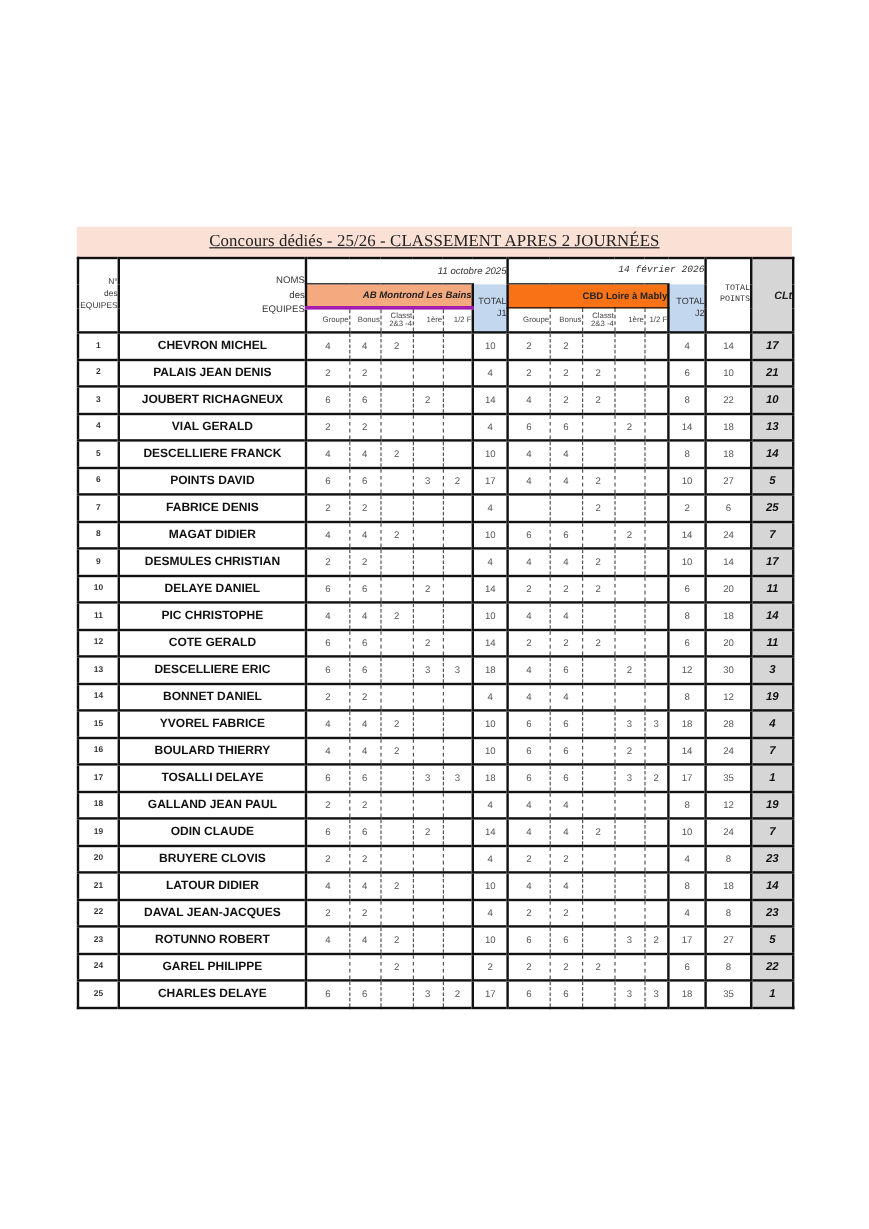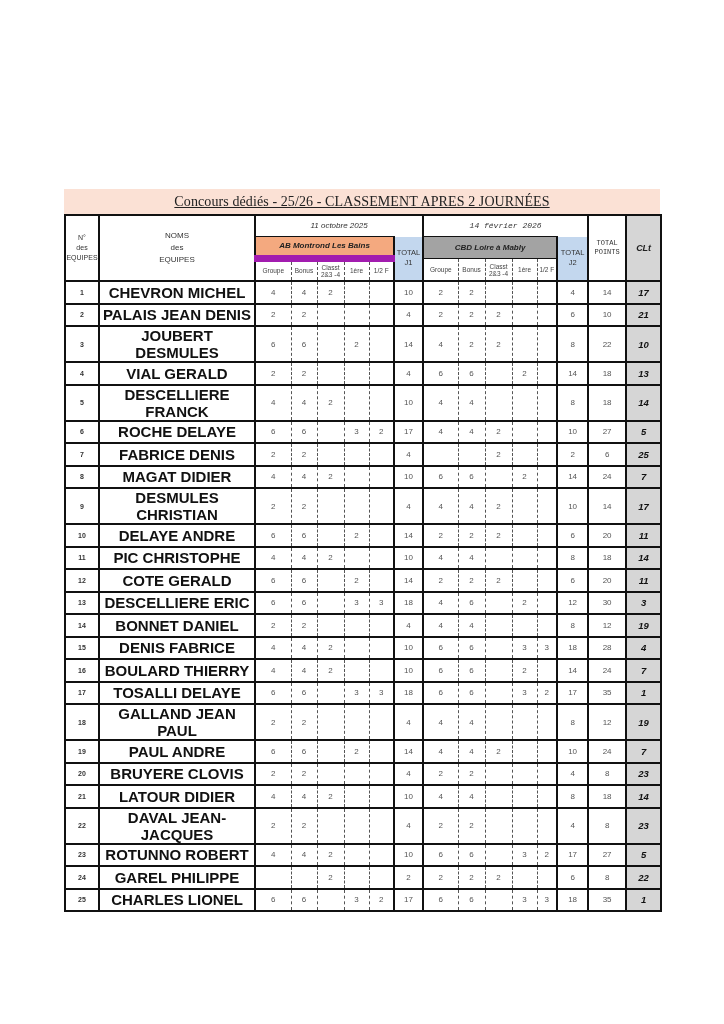--- a/index.html
+++ b/index.html
@@ -7,35 +7,35 @@
   .sheet { position:absolute; left:64px; top:189px; width:596px;border-radius:17px; }
   .title-bar {
     background:#fbe1d5; height:25px; display:flex; align-items:center; justify-content:center;
   }
   .title-bar span {
     font-family:"Liberation Serif", serif; font-size:14px; text-decoration:underline;
     color:#222; letter-spacing:0.1px;
   }
   table { border-collapse:collapse; width:596px; table-layout:fixed; border:2px solid #111; }
   td, th { padding:0; text-align:center; vertical-align:middle; font-weight:normal; color:#333; }
-  .hdr th { font-size:8px; line-height:10px; }
+  .hdr th { font-size:8px; line-height:10px;text-align:right; }
   .col-border-r { border-right:2px solid #111;margin-left:16px; }
   .thick-l { border-left:2px solid #111;font-family:Liberation Mono, monospace; }
   .date { font-style:italic; font-size:9.5px; height:20px; color:#333; }
-  .venue-ab { background:#f4a97f; font-weight:bold !important; font-style:italic; font-size:9.5px; color:#222 !important; height:18px; border-top:1px solid #111; border-bottom:7px solid #a21caf; }
-  .venue-cbd { background:#a3a3a3; font-weight:bold !important; font-style:italic; font-size:9.5px; color:#222 !important; height:18px; border-top:1px solid #111; border-bottom:1px solid #111; }
+  .venue-ab { background:#f4a97f; font-weight:bold !important; font-style:italic; font-size:9.5px; color:#222 !important; height:18px; border-top:1px solid #111; border-bottom:3px solid #a21caf; }
+  .venue-cbd { background:#f97316; font-weight:bold !important; font-size:9.5px; color:#222 !important; height:18px; border-top:1px solid #111; border-bottom:1px solid #111; }
   .total-j { background:#c3d7ee; font-size:7.5px !important; color:#333; border-left:2px solid #111; border-right:2px solid #111; }
   .sub { font-size:6.5px !important; height:18px; border-right:1px dashed #555; color:#444; }
   .sub-last { border-right:none; }
   .clt-h { background:#d6d6d6; font-weight:bold !important; font-style:italic; font-size:9px !important; color:#222; border-left:2px solid #111;margin-left:24px; }
   .tp-h { font-size:7px !important; line-height:9px !important; }
   tbody tr { height:22.5px; }
   tbody tr td { border-top:2px solid #111; font-size:8px; color:#555; }
   tbody td.num { font-size:7px; font-weight:bold; color:#333; border-right:2px solid #111; }
-  tbody td.name { font-size:15px; font-weight:bold; color:#111; border-right:2px solid #111; }
+  tbody td.name { font-size:10px; font-weight:bold; color:#111; border-right:2px solid #111; }
   tbody td.cell { border-right:1px dashed #555; }
   tbody td.cell.last { border-right:none; }
   tbody td.tot { border-left:2px solid #111; border-right:2px solid #111; }
   tbody td.tp { }
   tbody td.clt { background:#d6d6d6; font-weight:bold; font-style:italic; font-size:9.5px; color:#111; border-left:2px solid #111; }
 </style>
 </head>
 <body>
 
 <div class="sheet">
@@ -138,21 +138,21 @@
           <td class="cell">2</td>
           <td class="cell">2</td>
           <td class="cell"></td>
           <td class="cell last"></td>
           <td class="tot">6</td>
           <td class="tp">10</td>
           <td class="clt">21</td>
         </tr>
         <tr>
           <td class="num">3</td>
-          <td class="name">JOUBERT DESMULES</td>
+          <td class="name">JOUBERT RICHAGNEUX</td>
           <td class="cell">6</td>
           <td class="cell">6</td>
           <td class="cell"></td>
           <td class="cell">2</td>
           <td class="cell last"></td>
           <td class="tot">14</td>
           <td class="cell">4</td>
           <td class="cell">2</td>
           <td class="cell">2</td>
           <td class="cell"></td>
@@ -192,21 +192,21 @@
           <td class="cell">4</td>
           <td class="cell"></td>
           <td class="cell"></td>
           <td class="cell last"></td>
           <td class="tot">8</td>
           <td class="tp">18</td>
           <td class="clt">14</td>
         </tr>
         <tr>
           <td class="num">6</td>
-          <td class="name">ROCHE DELAYE</td>
+          <td class="name">POINTS DAVID</td>
           <td class="cell">6</td>
           <td class="cell">6</td>
           <td class="cell"></td>
           <td class="cell">3</td>
           <td class="cell last">2</td>
           <td class="tot">17</td>
           <td class="cell">4</td>
           <td class="cell">4</td>
           <td class="cell">2</td>
           <td class="cell"></td>
@@ -264,21 +264,21 @@
           <td class="cell">4</td>
           <td class="cell">2</td>
           <td class="cell"></td>
           <td class="cell last"></td>
           <td class="tot">10</td>
           <td class="tp">14</td>
           <td class="clt">17</td>
         </tr>
         <tr>
           <td class="num">10</td>
-          <td class="name">DELAYE ANDRE</td>
+          <td class="name">DELAYE DANIEL</td>
           <td class="cell">6</td>
           <td class="cell">6</td>
           <td class="cell"></td>
           <td class="cell">2</td>
           <td class="cell last"></td>
           <td class="tot">14</td>
           <td class="cell">2</td>
           <td class="cell">2</td>
           <td class="cell">2</td>
           <td class="cell"></td>
@@ -354,21 +354,21 @@
           <td class="cell">4</td>
           <td class="cell"></td>
           <td class="cell"></td>
           <td class="cell last"></td>
           <td class="tot">8</td>
           <td class="tp">12</td>
           <td class="clt">19</td>
         </tr>
         <tr>
           <td class="num">15</td>
-          <td class="name">DENIS FABRICE</td>
+          <td class="name">YVOREL FABRICE</td>
           <td class="cell">4</td>
           <td class="cell">4</td>
           <td class="cell">2</td>
           <td class="cell"></td>
           <td class="cell last"></td>
           <td class="tot">10</td>
           <td class="cell">6</td>
           <td class="cell">6</td>
           <td class="cell"></td>
           <td class="cell">3</td>
@@ -426,21 +426,21 @@
           <td class="cell">4</td>
           <td class="cell"></td>
           <td class="cell"></td>
           <td class="cell last"></td>
           <td class="tot">8</td>
           <td class="tp">12</td>
           <td class="clt">19</td>
         </tr>
         <tr>
           <td class="num">19</td>
-          <td class="name">PAUL ANDRE</td>
+          <td class="name">ODIN CLAUDE</td>
           <td class="cell">6</td>
           <td class="cell">6</td>
           <td class="cell"></td>
           <td class="cell">2</td>
           <td class="cell last"></td>
           <td class="tot">14</td>
           <td class="cell">4</td>
           <td class="cell">4</td>
           <td class="cell">2</td>
           <td class="cell"></td>
@@ -534,21 +534,21 @@
           <td class="cell">2</td>
           <td class="cell">2</td>
           <td class="cell"></td>
           <td class="cell last"></td>
           <td class="tot">6</td>
           <td class="tp">8</td>
           <td class="clt">22</td>
         </tr>
         <tr>
           <td class="num">25</td>
-          <td class="name">CHARLES LIONEL</td>
+          <td class="name">CHARLES DELAYE</td>
           <td class="cell">6</td>
           <td class="cell">6</td>
           <td class="cell"></td>
           <td class="cell">3</td>
           <td class="cell last">2</td>
           <td class="tot">17</td>
           <td class="cell">6</td>
           <td class="cell">6</td>
           <td class="cell"></td>
           <td class="cell">3</td>

